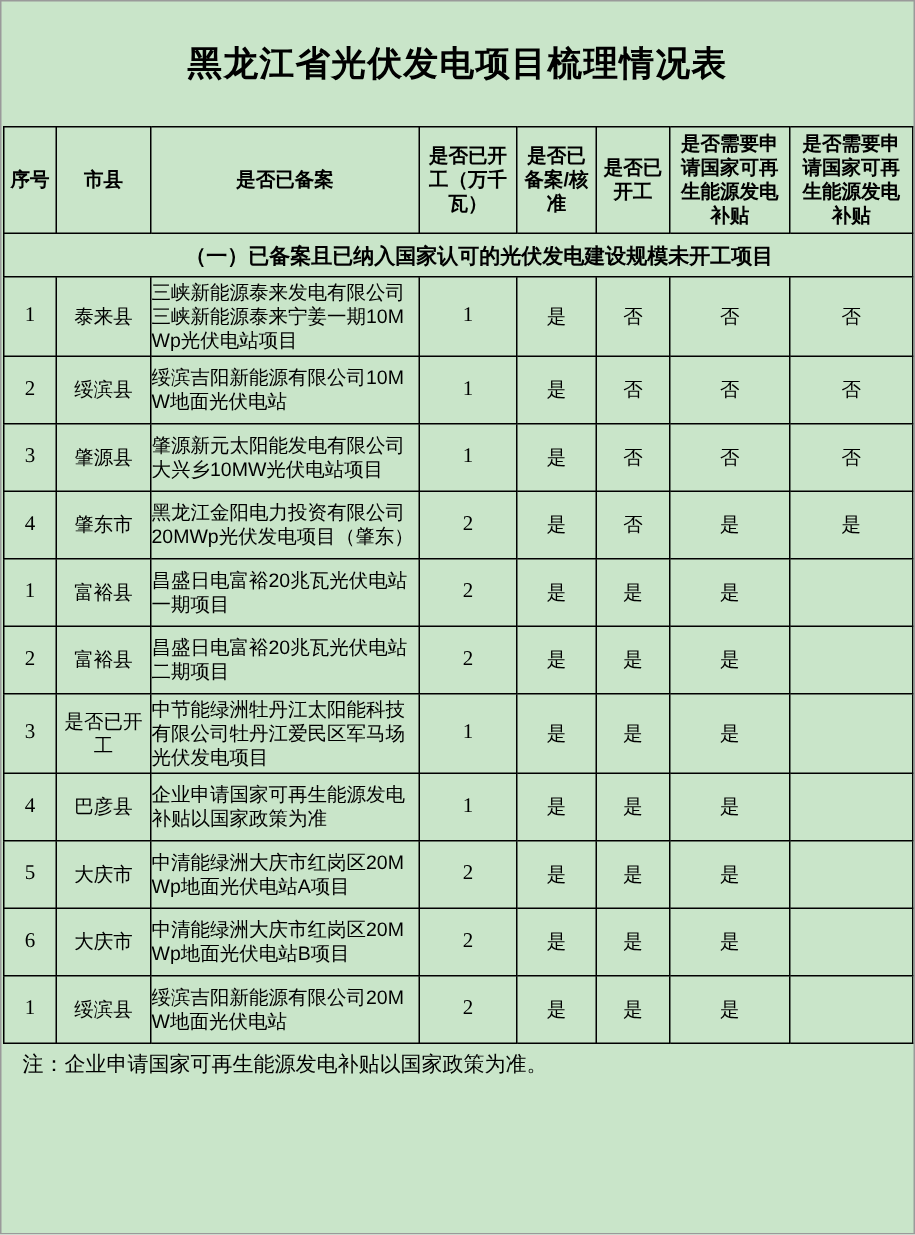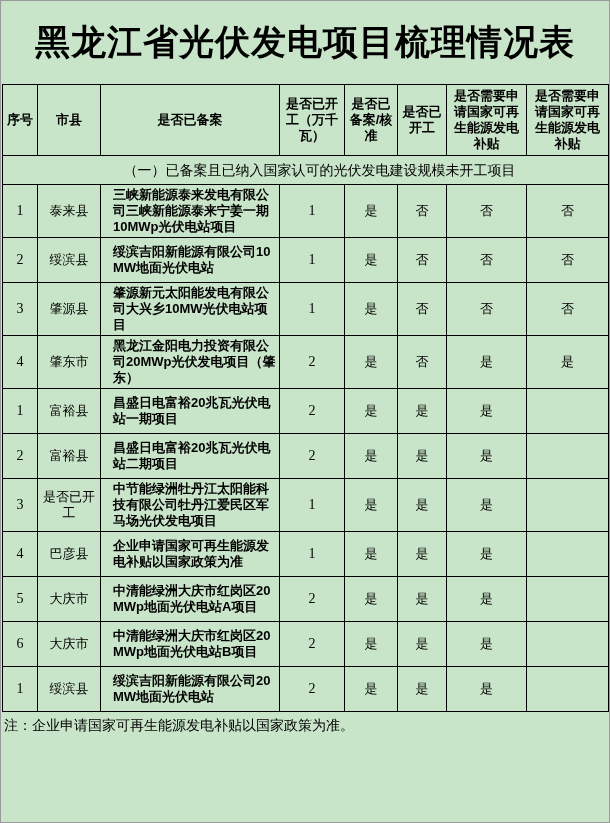--- a/index.html
+++ b/index.html
@@ -12,21 +12,21 @@
     box-sizing:border-box;
     width:610px;height:823px;
     background:#c9e5c9;
     border:1px solid #9a9a9a;
     overflow:hidden;
     color:#000;
   }
   .title{
     height:83px;
     display:flex;align-items:center;justify-content:center;
-    font-size:35px;font-weight:bold;
+    font-size:23px;font-weight:bold;
     letter-spacing:1px;
   }
   table{
     border-collapse:collapse;
     table-layout:fixed;
     width:606px;
     margin:0 1px;
   }
   th,td{
     border:1px solid #000;
@@ -37,31 +37,31 @@
     line-height:16px;
     word-break:break-all;
     overflow:hidden;
   }
   th.col-h{
     font-weight:bold;
     height:66px;
     padding:2px 2px;
   }
   td.section-h{
-    font-weight:normal;
+    font-weight:bold;
     font-size:14px;
     height:24px;
     padding-left:31px;
   }
   tbody td{height:40px;}
-  td.left{text-align:left;padding-left:12px;font-weight:bold;}
+  td.left{text-align:left;padding-left:0;}
   td.num{font-family:"Liberation Serif","DejaVu Serif",serif;font-size:14px;}
   .note{
     font-size:14px;
-    padding:5px 3px;
+    padding:5px 14px;
     text-align:left;
   }
 </style>
 </head>
 <body>
 
 <div class="page">
   <div class="title">黑龙江省光伏发电项目梳理情况表</div>
 
   <table>

